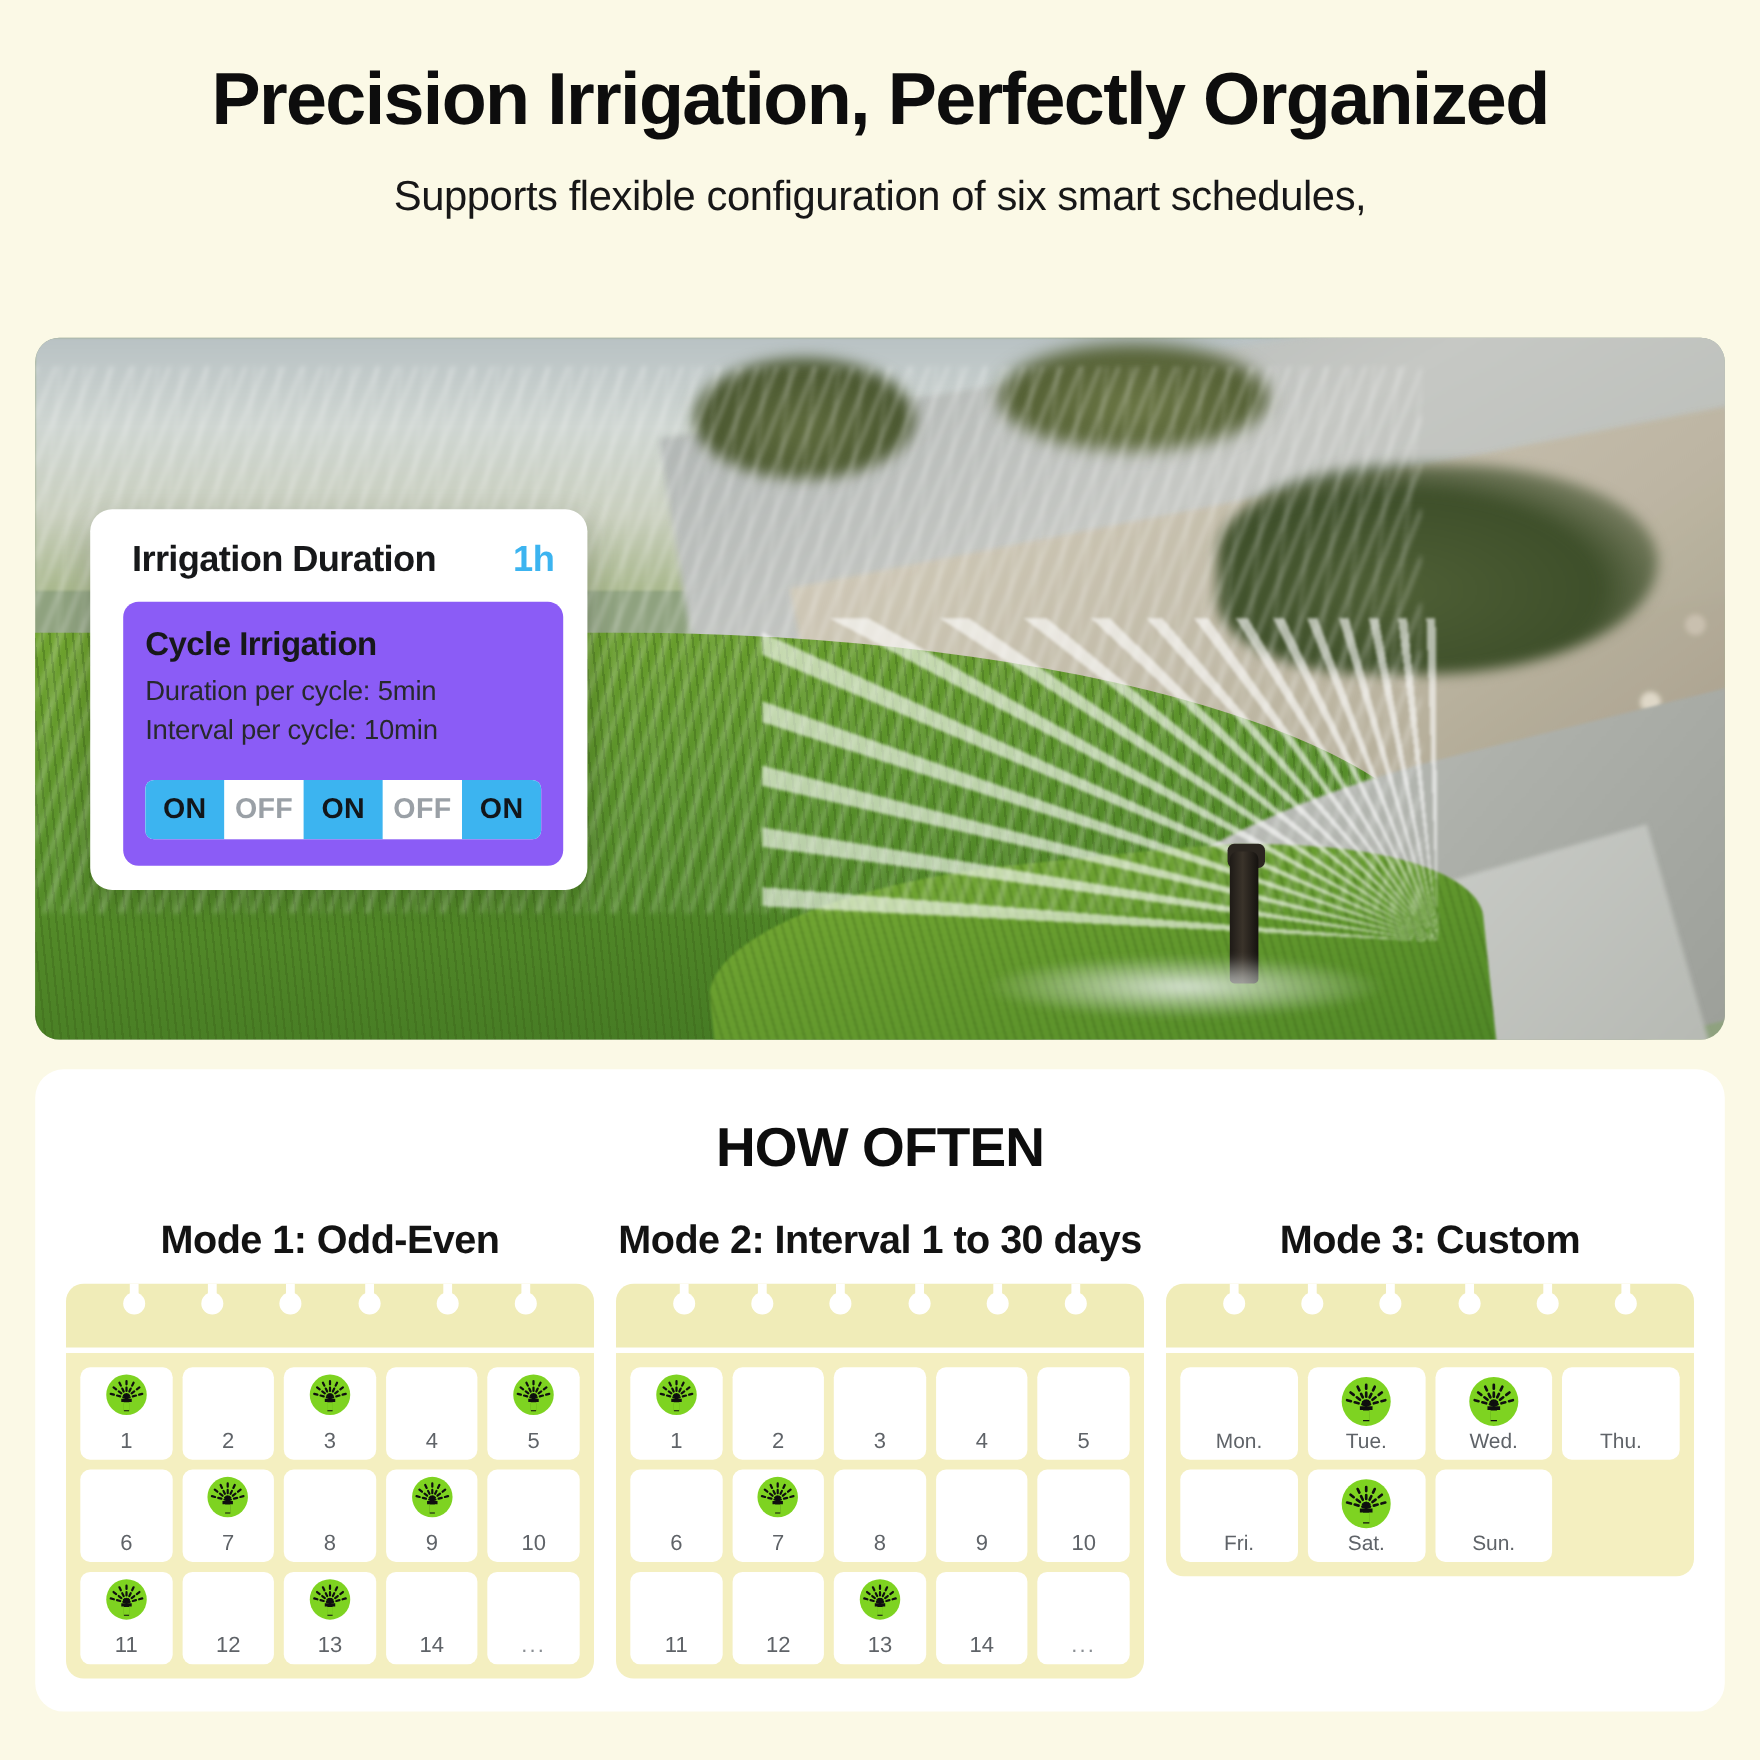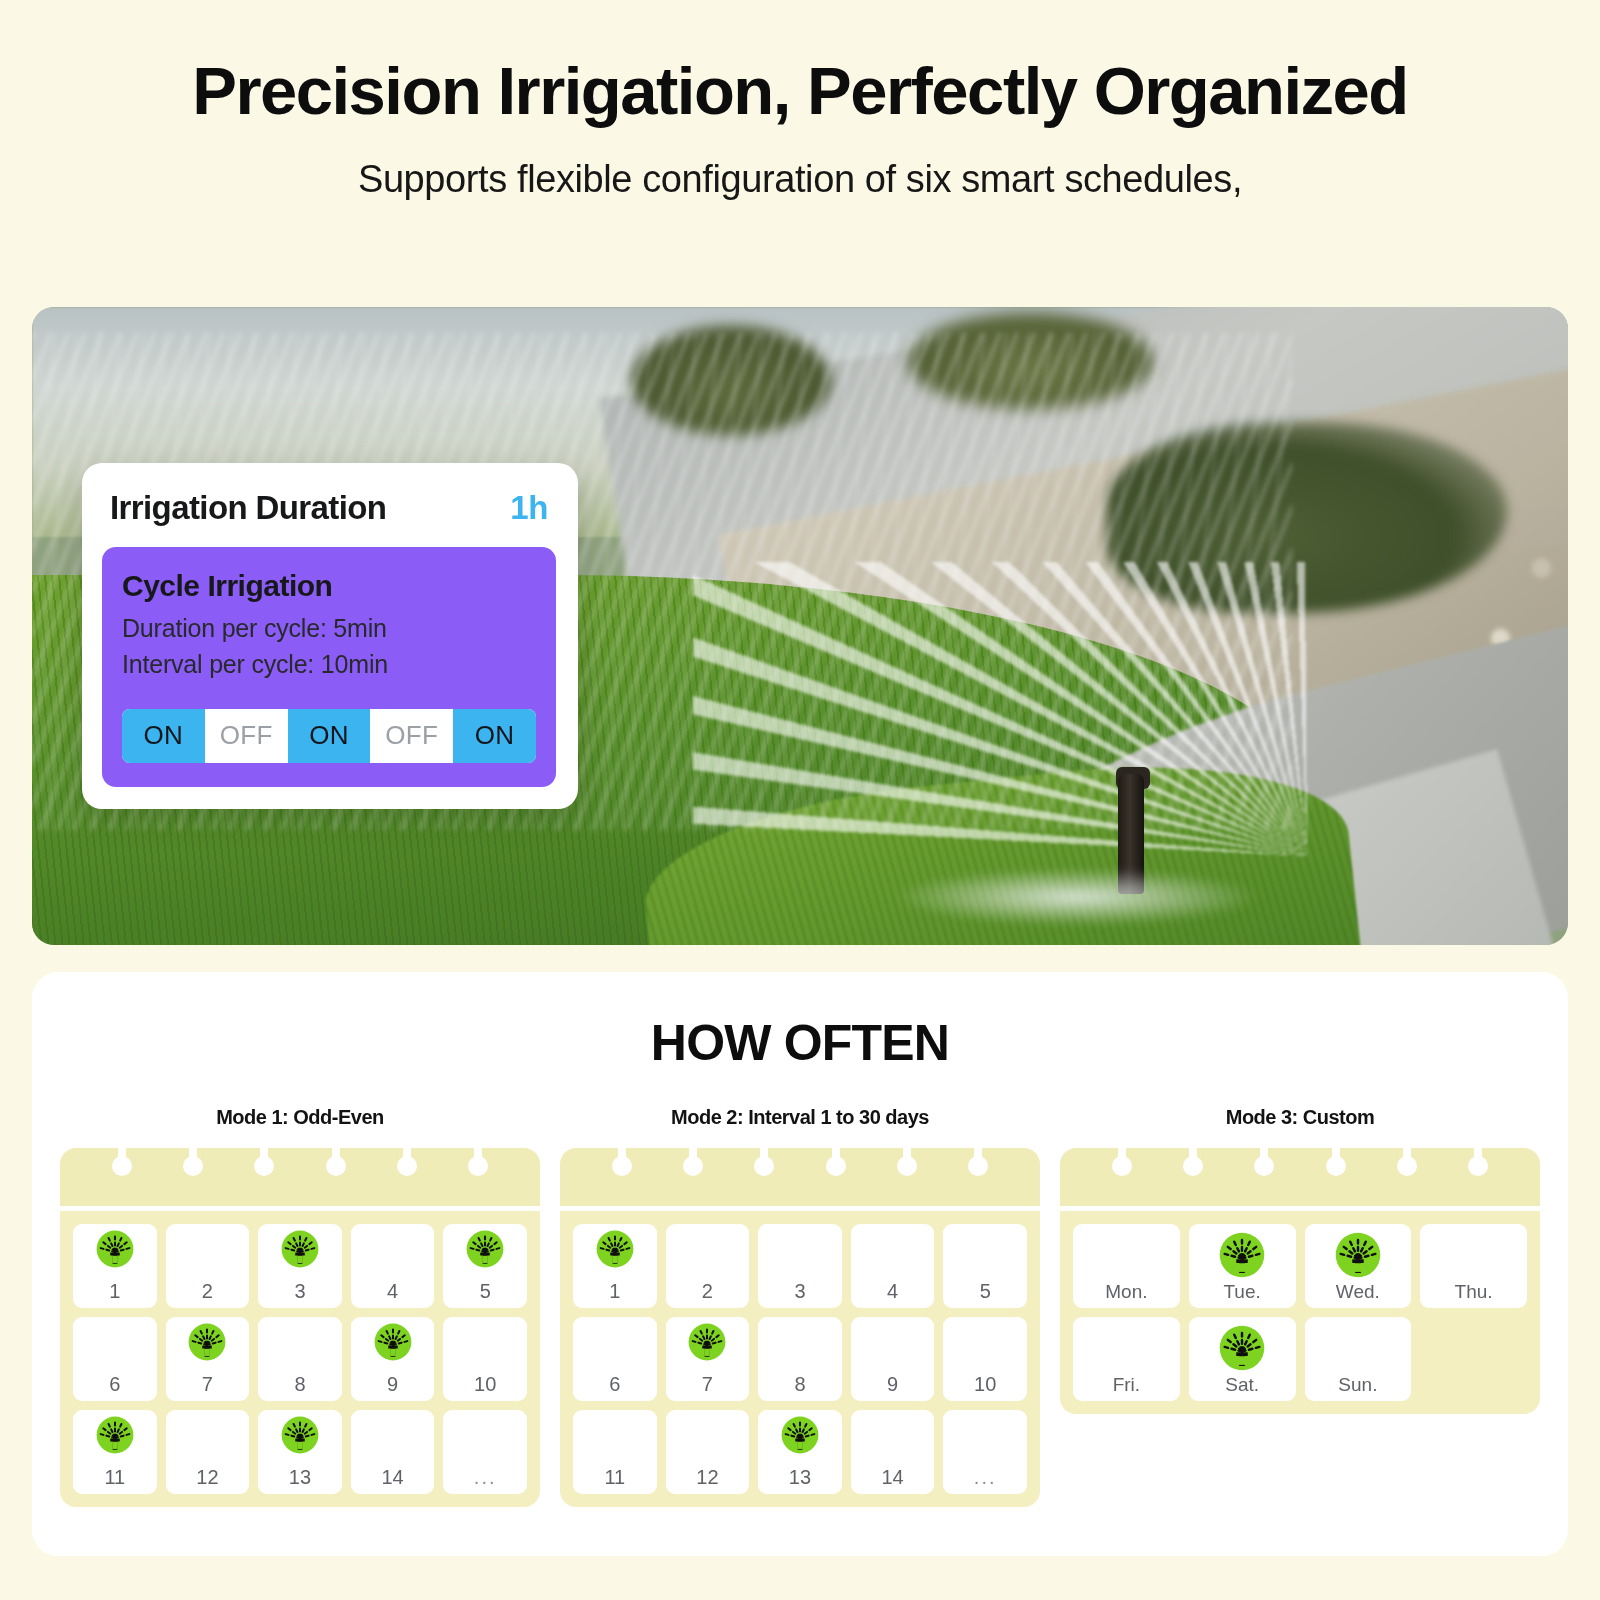--- a/index.html
+++ b/index.html
@@ -152,24 +152,24 @@
     position: absolute; right: 20%; bottom: 3%; width: 24%; height: 9%;
     background: radial-gradient(ellipse at 50% 50%, rgba(235,240,238,.85) 0%, rgba(200,210,205,0) 70%);
     filter: blur(4px);
   }
 
   
   .duration-card {
     position: absolute;
     left: 82px;
     top: 463px;
-    width: 496px;
+    width: 452px;
     background: #ffffff;
     border-radius: 20px;
-    padding: 26px 22px 22px 20px;
+    padding: 26px 22px 22px 30px;
     box-shadow: 0 10px 30px rgba(0,0,0,.16);
   }
   .dc-head {
     display: flex; align-items: baseline; justify-content: space-between;
     padding: 0 8px 20px 8px;
   }
   .dc-title { font-size: 33px; font-weight: 700; color: #17181a; letter-spacing: -.6px; }
   .dc-value { font-size: 33px; font-weight: 700; color: #3cb4f0; letter-spacing: -.4px; }
 
   .cycle-box {
@@ -185,21 +185,21 @@
     display: flex;
     margin-top: 30px;
     background: #ffffff;
     border-radius: 8px;
     overflow: hidden;
   }
   .seg {
     flex: 1 1 0;
     text-align: center;
     font-size: 26px;
-    font-weight: 400;
+    font-weight: 700;
     padding: 11px 0 12px 0;
     letter-spacing: .3px;
   }
   .seg.on  { background: #3cb4f0; color: #12161a; }
   .seg.off { background: #ffffff; color: #9aa0a6; }
 
   .time-row { display: flex; margin-top: 11px; padding: 0 2px; }
   .time-cell { flex: 1 1 0; font-size: 27px; color: #17181a; letter-spacing: -.3px; }
   .time-cell.l { text-align: left; }
   .time-cell.c { text-align: center; }
@@ -226,21 +226,21 @@
 
   .modes {
     display: flex;
     justify-content: space-between;
     padding: 0 28px;
     margin-top: 34px;
   }
   .mode { width: 480px; }
   .mode-title {
     text-align: center;
-    font-size: 20px;
+    font-size: 36px;
     font-weight: 700;
     color: #131313;
     letter-spacing: -.5px;
     margin-bottom: 19px;
   }
 
   
   .cal { position: relative; }
   .cal-top {
     position: relative;

